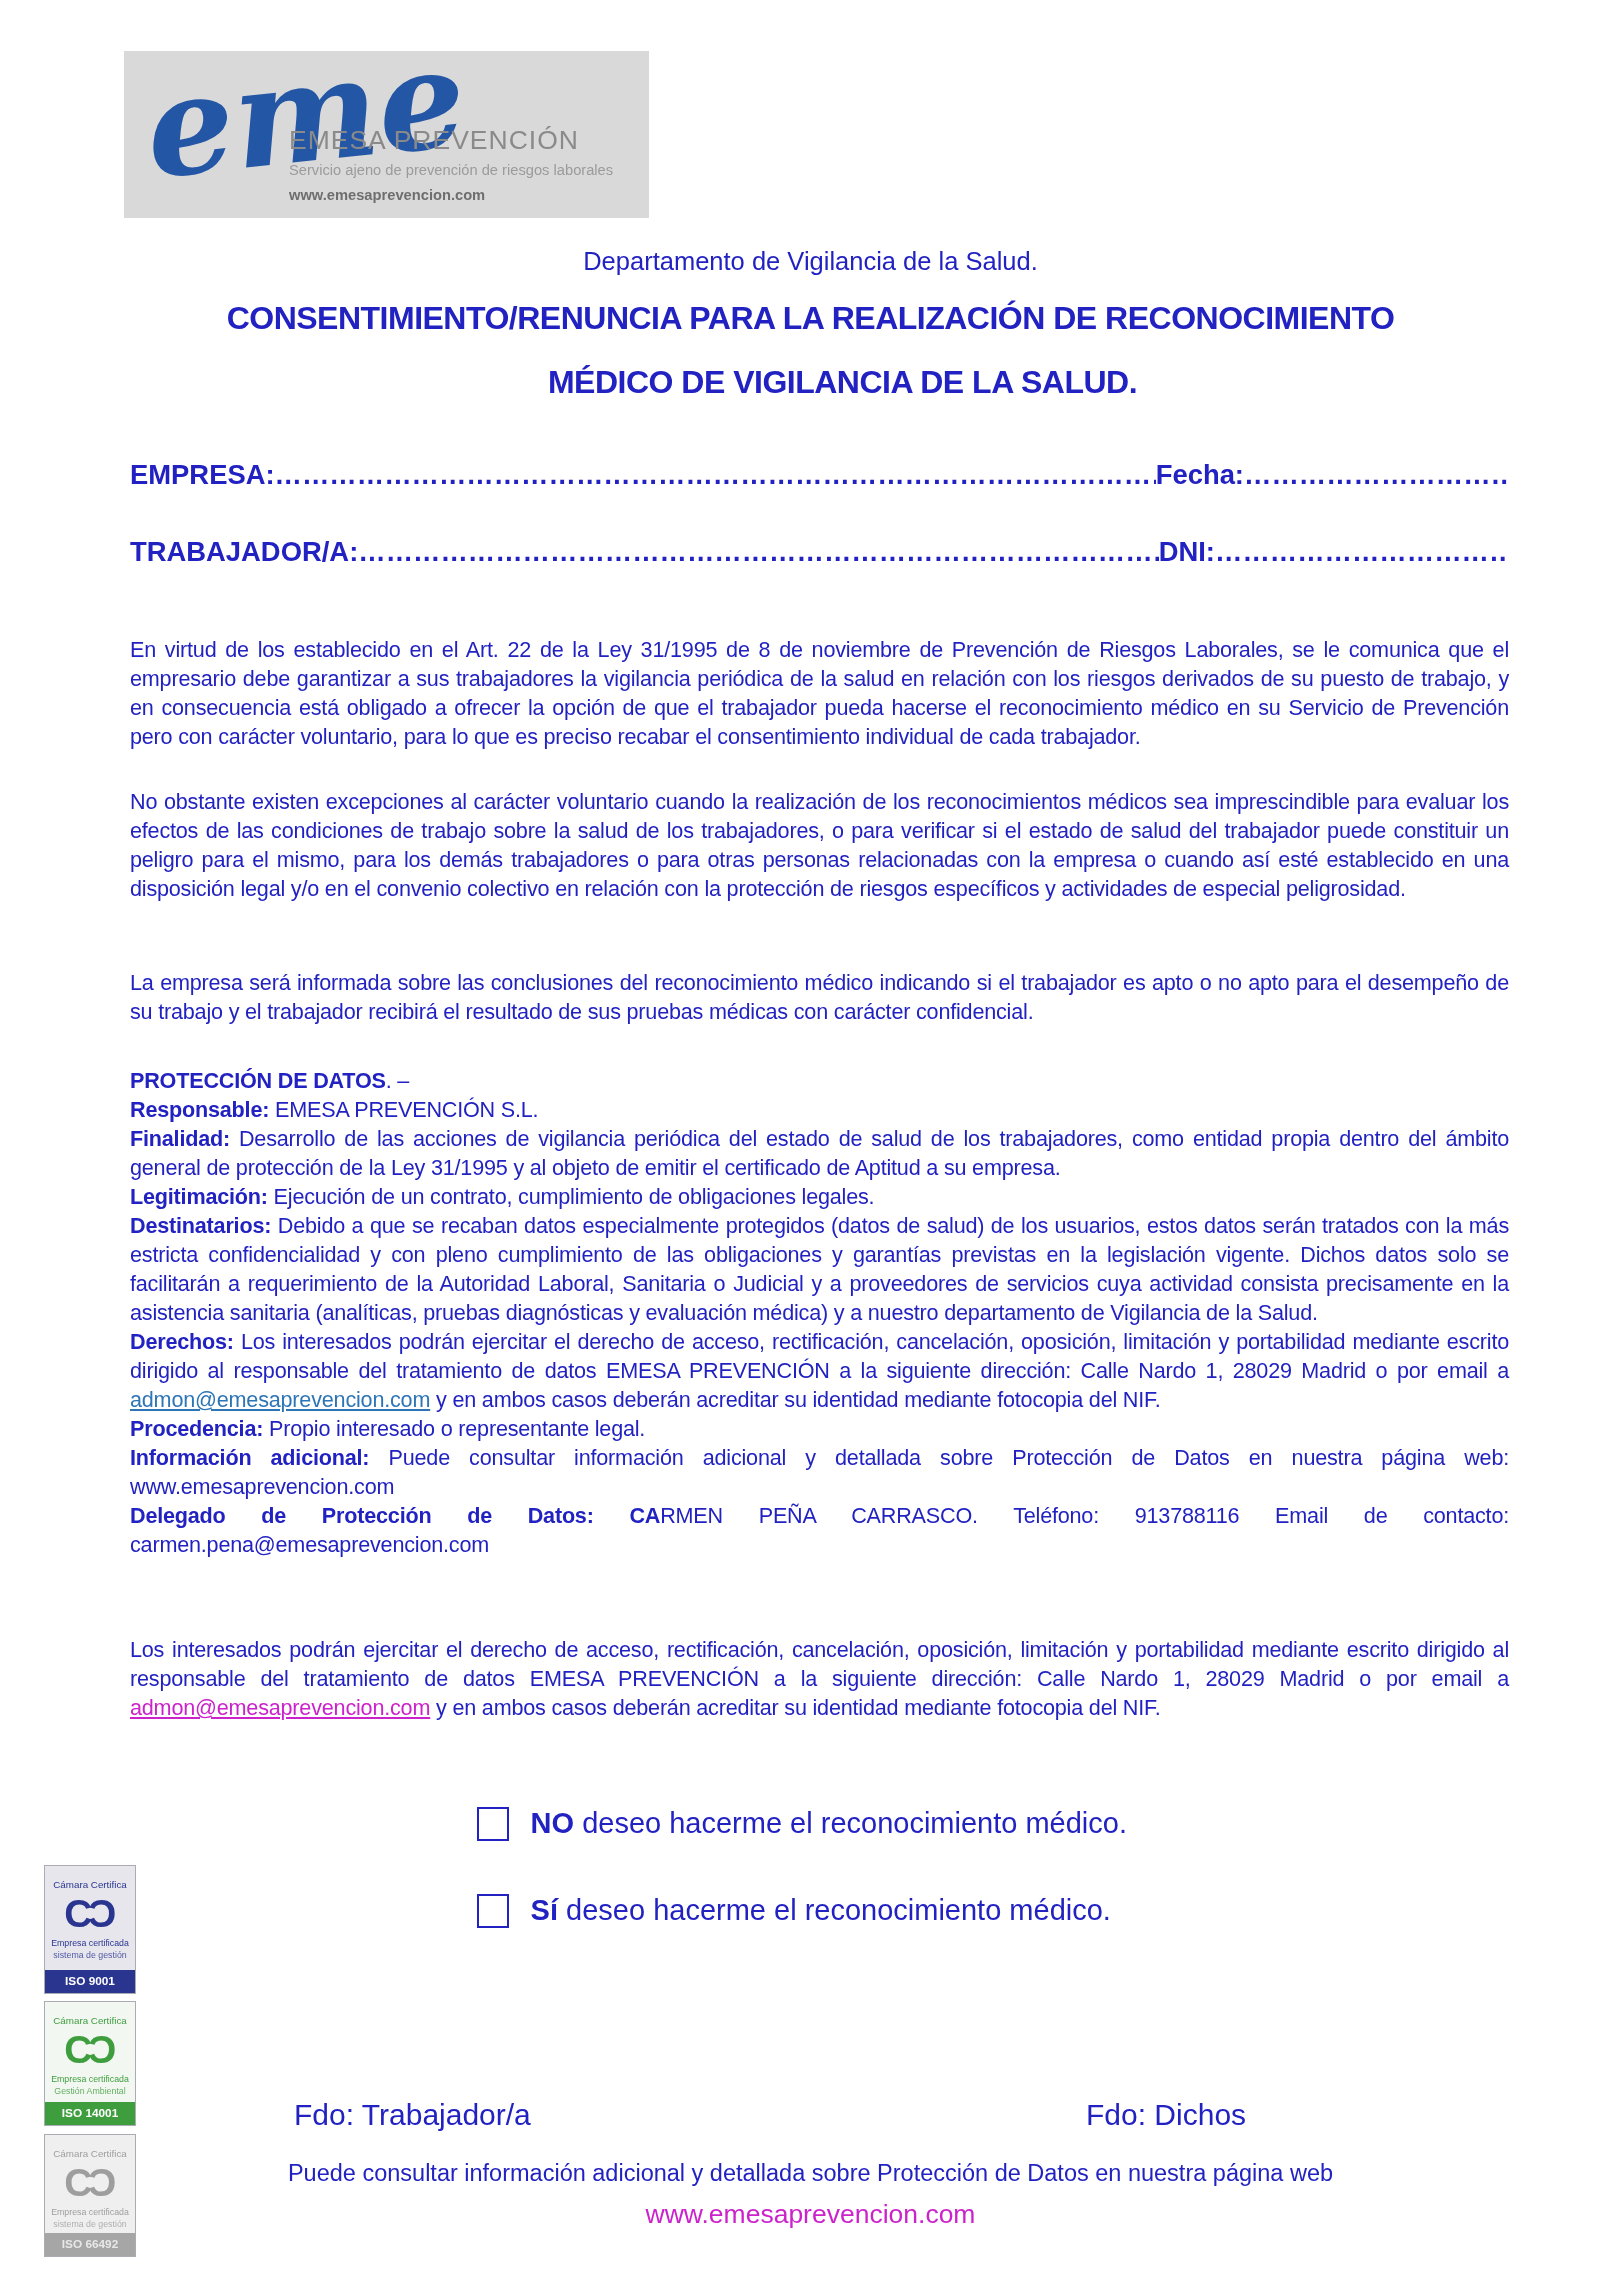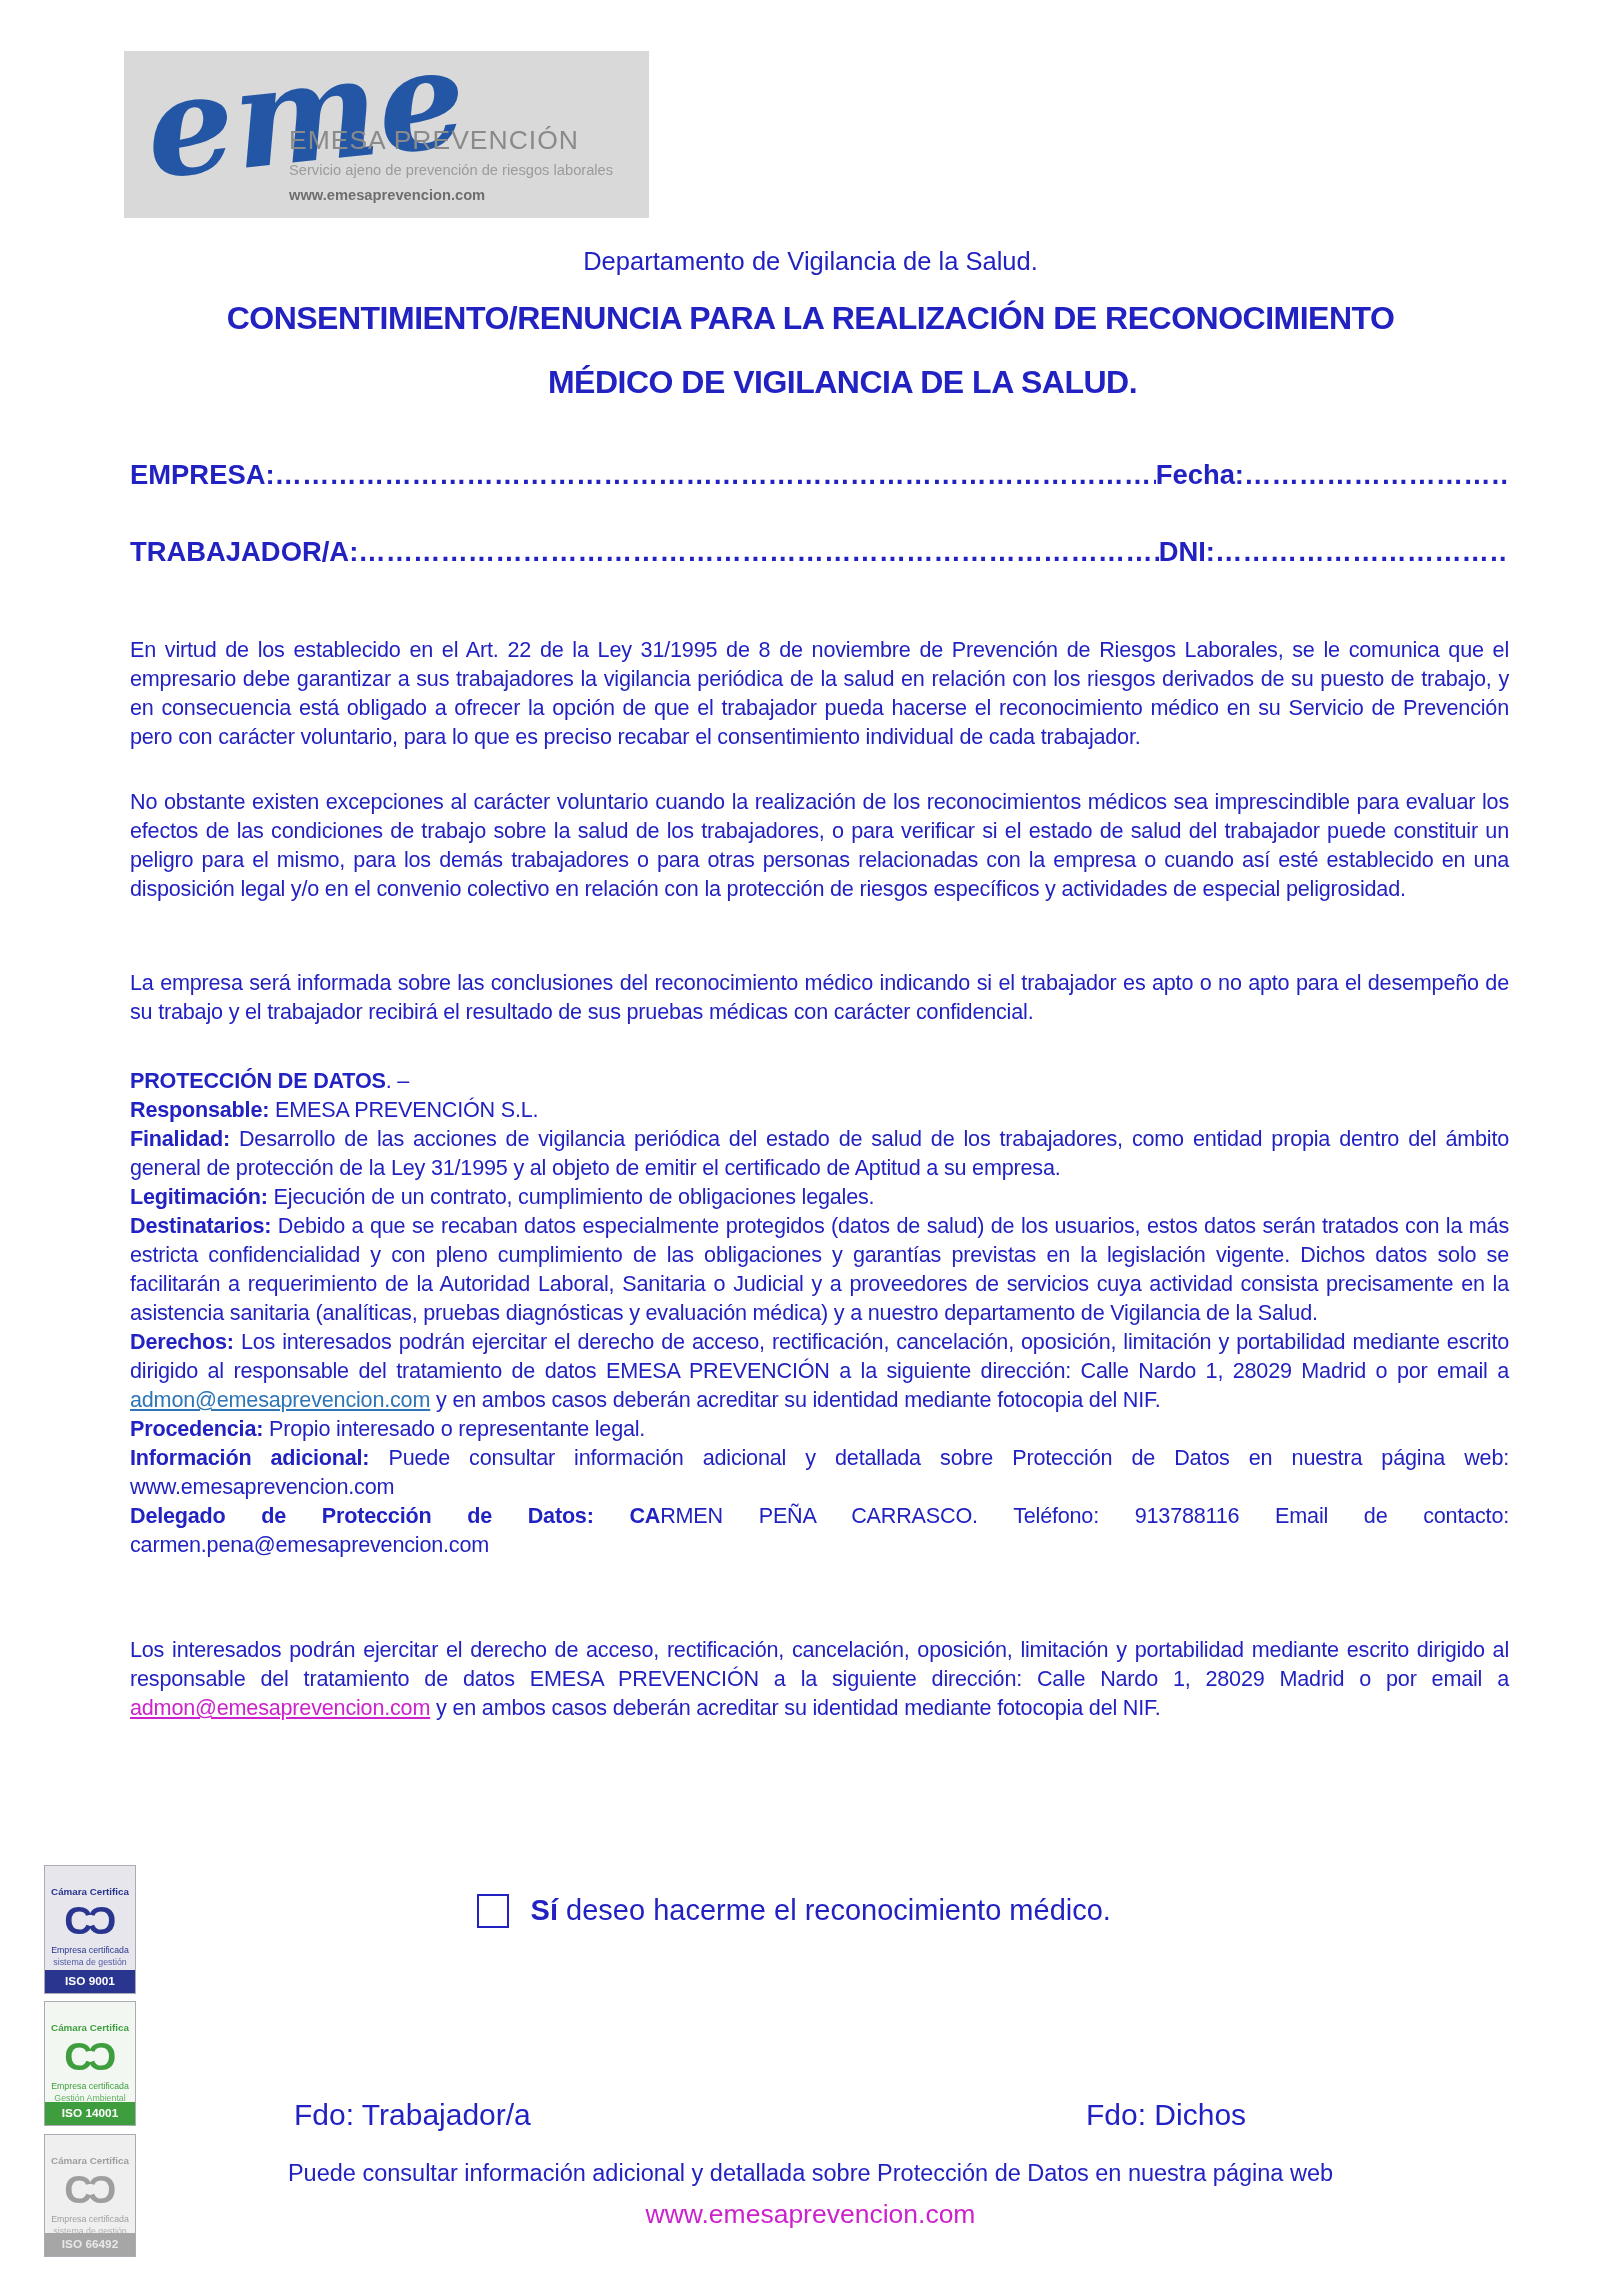--- a/index.html
+++ b/index.html
@@ -76,21 +76,21 @@
   .sig-worker{left:294px;}
   .sig-company{left:1086px;}
   .footer-note{position:absolute;top:2160px;left:0;width:100%;text-align:center;font-size:23.5px;}
   .footer-link{position:absolute;top:2199px;left:0;width:100%;text-align:center;font-size:26.5px;color:var(--magenta);cursor:pointer;text-decoration:none;}
   
   .badge{
     position:absolute;left:44px;width:92px;
     border:1px solid #ABABB3;box-sizing:border-box;
     text-align:center;overflow:hidden;
   }
-  .b-header{font-size:9.8px;font-weight:bold;margin-top:20px;letter-spacing:0px;}
+  .b-header{font-size:9.8px;font-weight:normal;margin-top:13px;letter-spacing:0px;}
   .b-logo{font-size:39px;font-weight:bold;line-height:43px;margin-top:2px;}
   .b-logo .flip{display:inline-block;transform:scaleX(-1);margin-left:-4.9px;}
   .b-sub{font-size:8.8px;margin-top:2.9px;text-align:center;}
   .b-sub2{font-size:8.8px;margin-top:2px;opacity:0.8;}
   .b-band{
     position:absolute;bottom:0;left:0;width:100%;height:23.5px;
     line-height:23.5px;font-size:11.8px;font-weight:bold;color:#ffffff;
   }
 </style>
 </head>
@@ -143,20 +143,23 @@
         <p class="para"><span class="run-b">Derechos: </span><span>Los interesados podrán ejercitar el derecho de acceso, rectificación, cancelación, oposición, limitación y portabilidad mediante escrito dirigido al responsable del tratamiento de datos EMESA PREVENCIÓN a la siguiente dirección: Calle Nardo 1, 28029 Madrid o por email a </span><a class="link-blue">admon@emesaprevencion.com</a><span> y en ambos casos deberán acreditar su identidad mediante fotocopia del NIF.</span></p>
         <p class="para"><span class="run-b">Procedencia: </span><span>Propio interesado o representante legal.</span></p>
         <p class="para"><span class="run-b">Información adicional: </span><span>Puede consultar información adicional y detallada sobre Protección de Datos en nuestra página web: www.emesaprevencion.com</span></p>
         <p class="para"><span class="run-b">Delegado de Protección de Datos: CA</span><span>RMEN PEÑA CARRASCO. Teléfono: 913788116 Email de contacto: carmen.pena@emesaprevencion.com</span></p>
       </div>
       <div class="text-section" style="top: 1635px;">
         <p class="para"><span>Los interesados podrán ejercitar el derecho de acceso, rectificación, cancelación, oposición, limitación y portabilidad mediante escrito dirigido al responsable del tratamiento de datos EMESA PREVENCIÓN a la siguiente dirección: Calle Nardo 1, 28029 Madrid o por email a </span><a class="link-magenta">admon@emesaprevencion.com</a><span> y en ambos casos deberán acreditar su identidad mediante fotocopia del NIF.</span></p>
       </div>
     </div>
 
+  <div class="cb-row cb-row-no">
+    <span class="cb"></span><span class="cb-bold">NO</span><span> deseo hacerme el reconocimiento médico.</span>
+  </div>
   <div class="cb-row cb-row-si">
     <span class="cb"></span><span class="cb-bold">Sí</span><span> deseo hacerme el reconocimiento médico.</span>
   </div>
 
   <div class="sig sig-worker">Fdo: Trabajador/a</div>
   <div class="sig sig-company">Fdo: Dichos</div>
 
   <div class="footer-note">Puede consultar información adicional y detallada sobre Protección de Datos en nuestra página web</div>
   <a class="footer-link">www.emesaprevencion.com</a>
 

